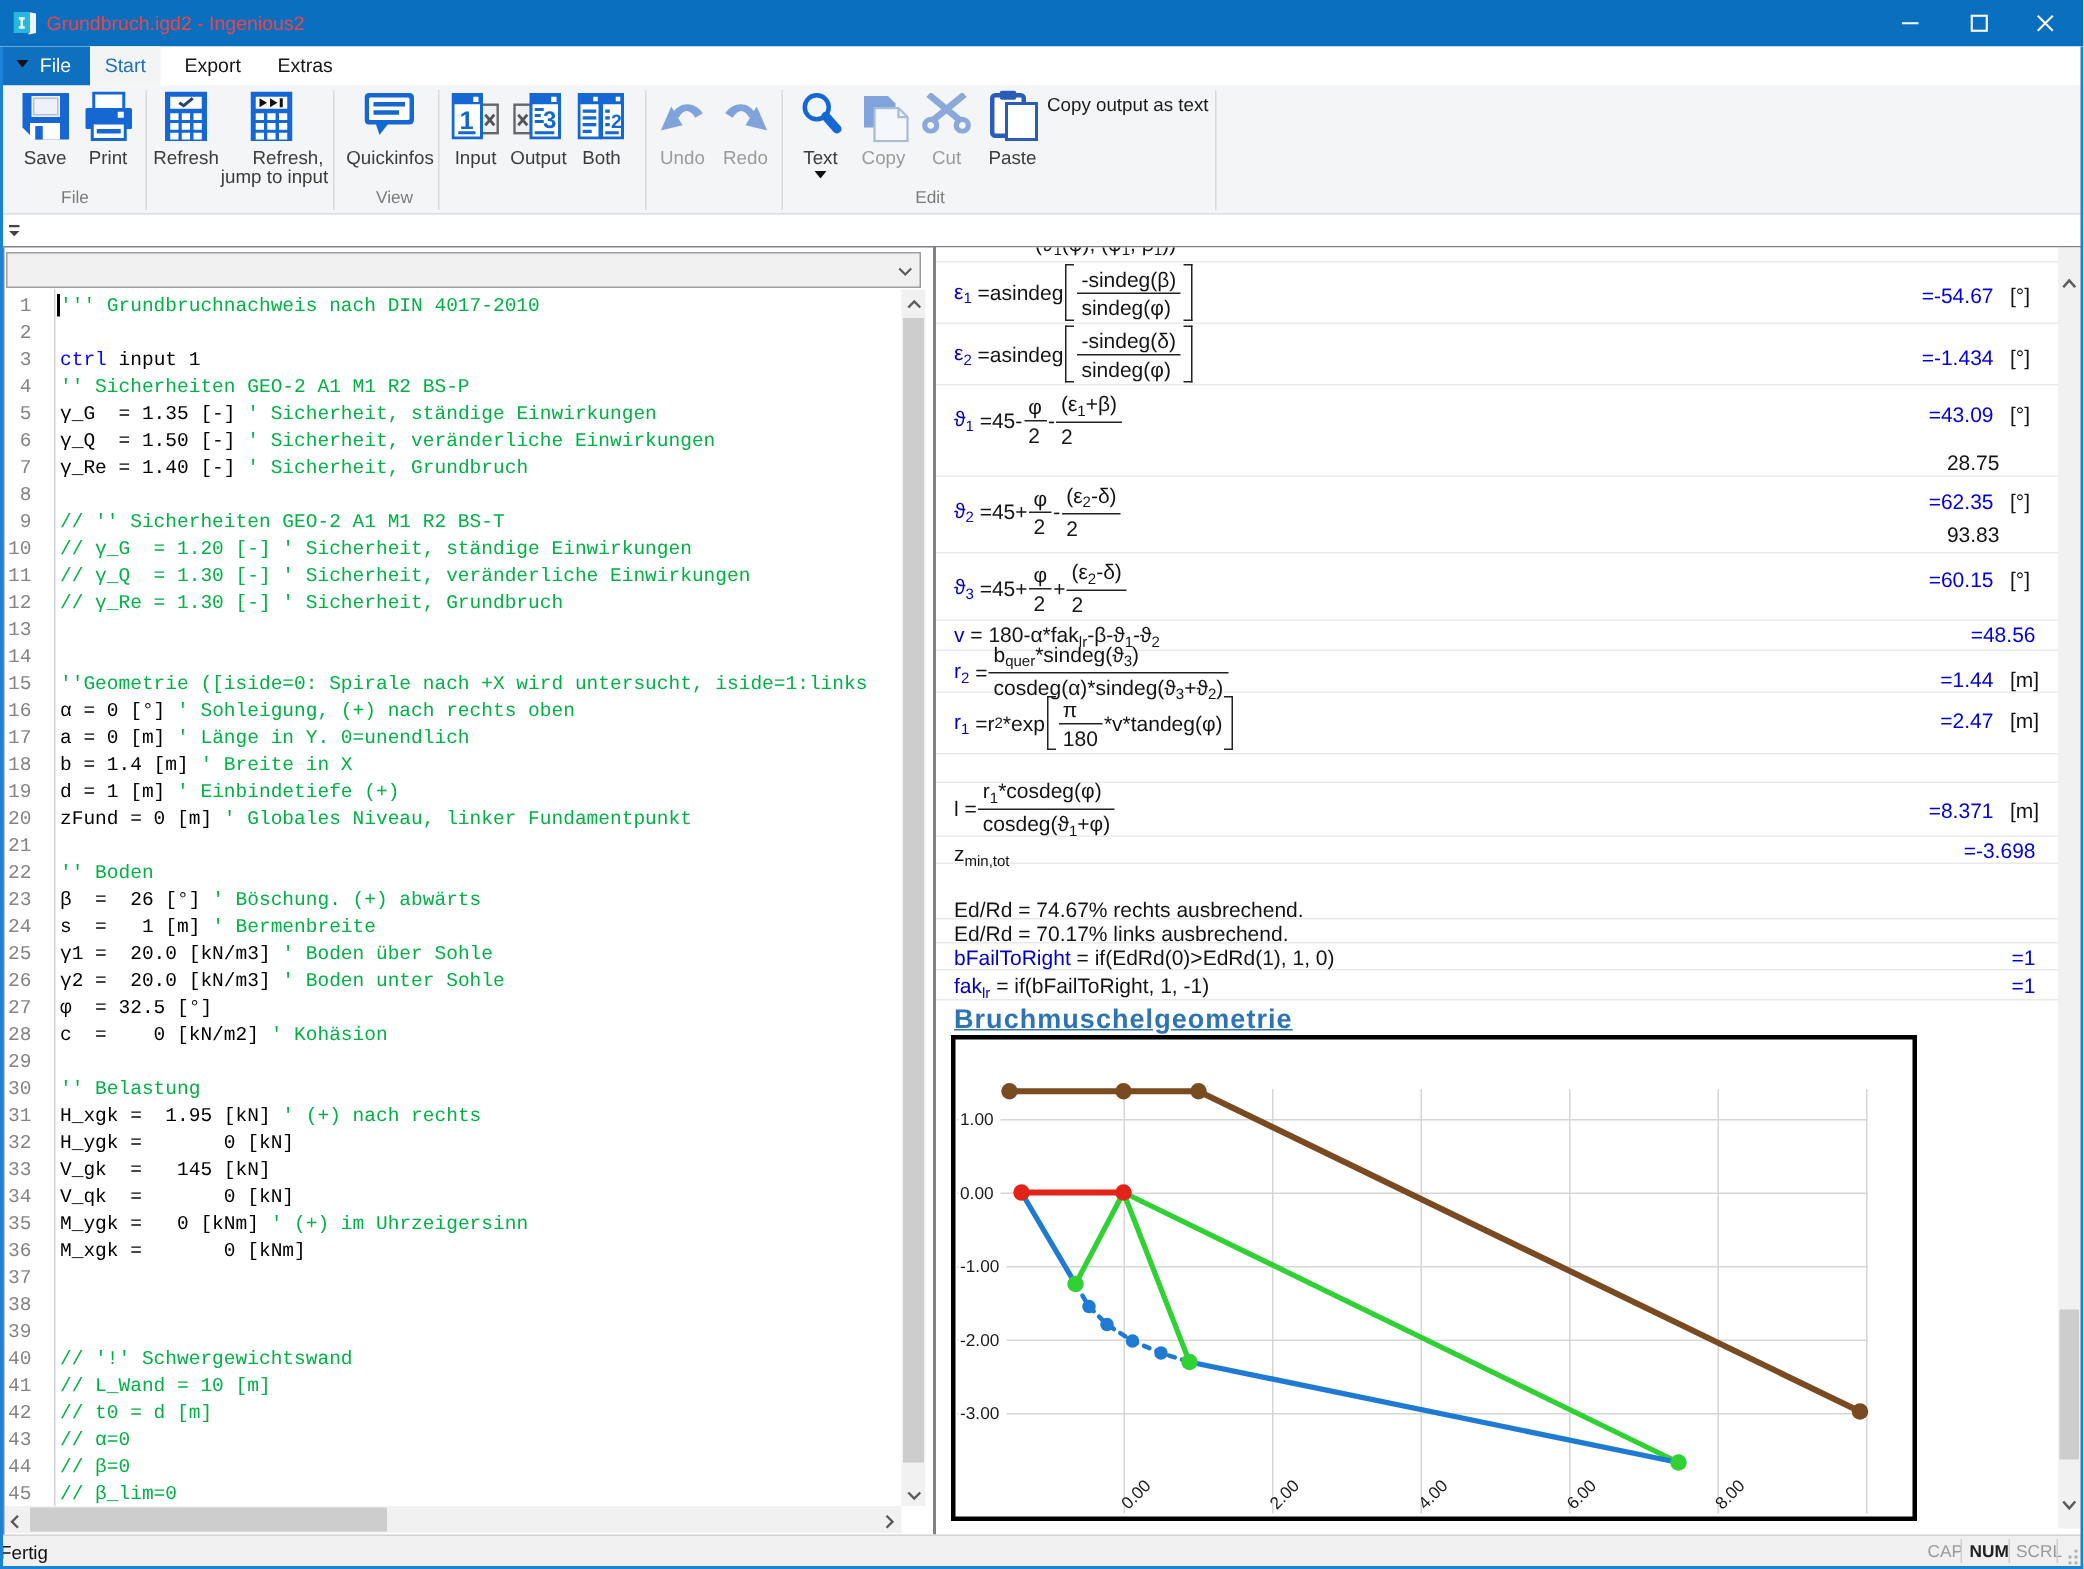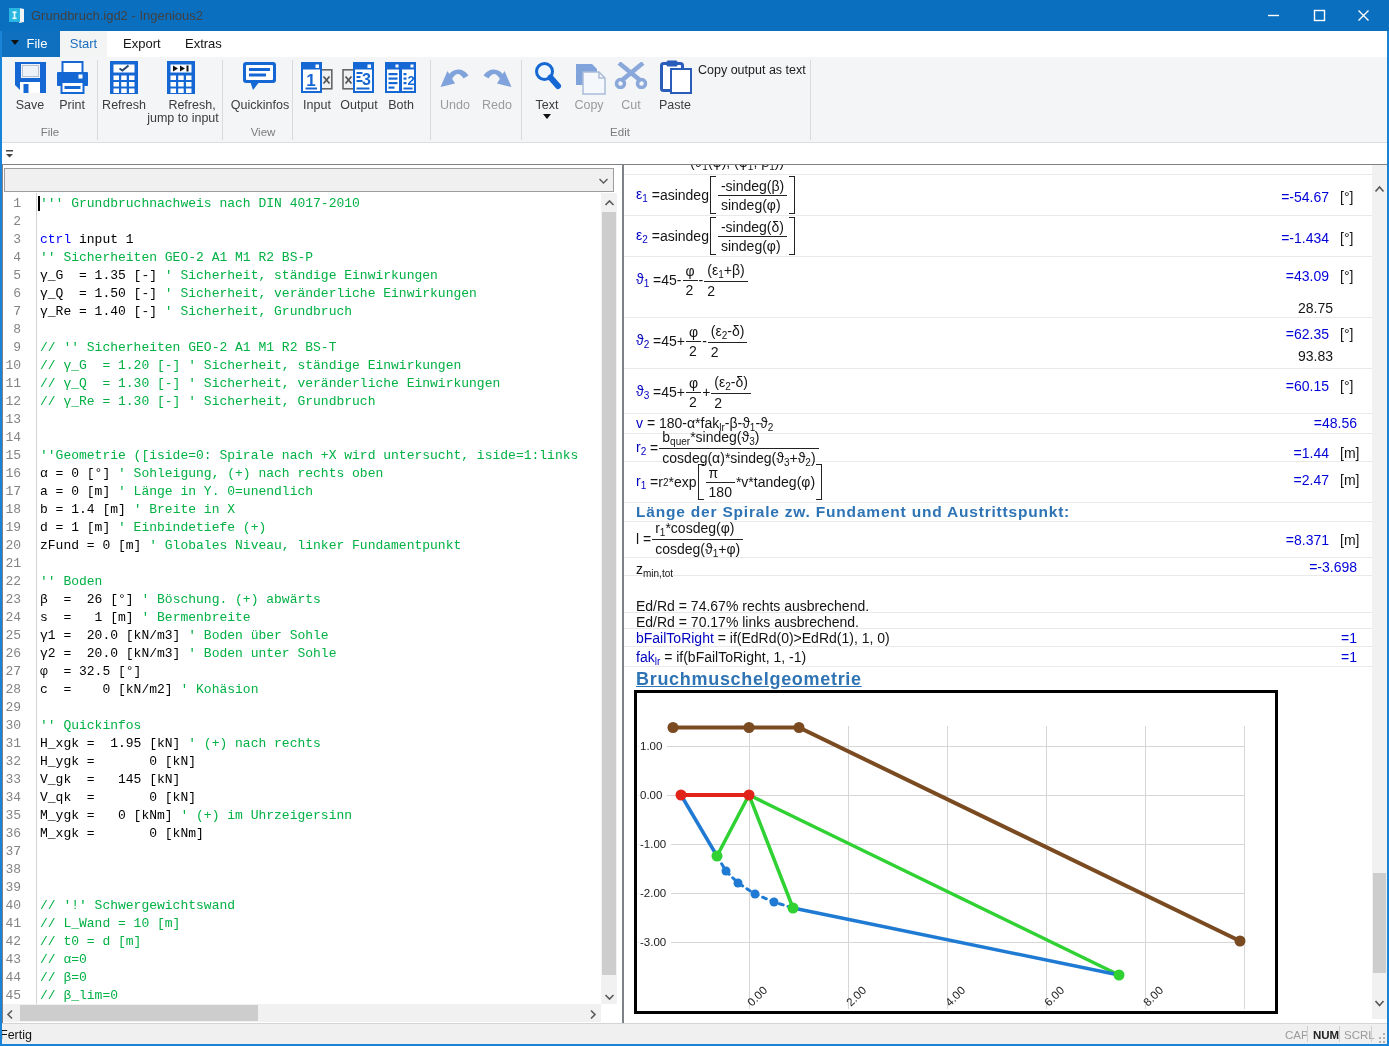--- a/index.html
+++ b/index.html
@@ -1,19 +1,19 @@
 <!DOCTYPE html>
 <html><head><meta charset="utf-8"><style>
 *{margin:0;padding:0;box-sizing:border-box}
 html,body{width:1389px;height:1046px;overflow:hidden}
 body{font-family:"Liberation Sans",sans-serif;position:relative;background:#fff;font-size:13px}
 .a{position:absolute}
 
 #titlebar{left:0;top:0;width:1389px;height:31px;background:#0b6fc0}
-#title{left:31px;top:8px;color:#404040;font-size:13px}
+#title{left:31px;top:8px;color:#ef4444;font-size:13px}
 
 #tabrow{left:0;top:31px;width:1389px;height:26px;background:#fff}
 #filetab{left:2px;top:31px;width:58px;height:26px;background:#0e70bf;color:#fff;font-size:13px;line-height:25px;text-align:center;text-indent:12px}
 #starttab{left:60px;top:31px;width:47px;height:26px;background:#f3f4f4;color:#1b6fc0;font-size:13px;line-height:25px;text-align:center}
 .tabtxt{top:31px;height:26px;line-height:25px;color:#151515;font-size:13px}
 
 #ribbon{left:0;top:57px;width:1389px;height:86px;background:#f4f5f6;border-bottom:1px solid #dcdddd}
 .gsep{top:60px;width:1px;height:80px;background:#d9dadb}
 .glabel{top:126px;font-size:11.5px;color:#7b7b7b;transform:translateX(-50%)}
 .ilabel{top:98px;font-size:12.5px;color:#3c3c3c;white-space:nowrap;transform:translateX(-50%)}
@@ -331,21 +331,21 @@
 zFund = 0 [m] <span class="c">' Globales Niveau, linker Fundamentpunkt</span>
 
 <span class="c">'' Boden</span>
 β  =  26 [°] <span class="c">' Böschung. (+) abwärts</span>
 s  =   1 [m] <span class="c">' Bermenbreite</span>
 γ1 =  20.0 [kN/m3] <span class="c">' Boden über Sohle</span>
 γ2 =  20.0 [kN/m3] <span class="c">' Boden unter Sohle</span>
 φ  = 32.5 [°]
 c  =    0 [kN/m2] <span class="c">' Kohäsion</span>
 
-<span class="c">'' Quickinfos</span>
+<span class="c">'' Belastung</span>
 H_xgk =  1.95 [kN] <span class="c">' (+) nach rechts</span>
 H_ygk =       0 [kN]
 V_gk  =   145 [kN]
 V_qk  =       0 [kN]
 M_ygk =   0 [kNm] <span class="c">' (+) im Uhrzeigersinn</span>
 M_xgk =       0 [kNm]
 
 
 
 <span class="c">// '!' Schwergewichtswand</span>
@@ -438,21 +438,20 @@
 <div class="fxc" style="top:269px;height:28px"><span class="vbl">r<sub>2</sub></span>&nbsp;=<span class="fr">
         <span class="nu">b<sub>quer</sub>*sindeg(ϑ<sub>3</sub>)</span>
         <span class="de">cosdeg(α)*sindeg(ϑ<sub>3</sub>+ϑ<sub>2</sub>)</span>
       </span></div>
 <div class="res" style="top:280px">=1.44<span class="unit">[m]</span></div>
 <div class="fxc" style="top:298px;height:38px"><span class="vbl">r<sub>1</sub></span>&nbsp;=r<sub>2</sub>*exp<span class="bl"></span><span class="fr">
         <span class="nu">π</span>
         <span class="de">180</span>
       </span>*v*tandeg(φ)<span class="brr"></span></div>
 <div class="res" style="top:307px">=2.47<span class="unit">[m]</span></div>
-<div class="hd1" style="top:338px">Länge der Spirale zw. Fundament und Austrittspunkt:</div>
 <div class="fxc" style="top:357px;height:34px">l =<span class="fr">
         <span class="nu">r<sub>1</sub>*cosdeg(φ)</span>
         <span class="de">cosdeg(ϑ<sub>1</sub>+φ)</span>
       </span></div>
 <div class="res" style="top:367px">=8.371<span class="unit">[m]</span></div>
 <div class="fx" style="top:396px">z<sub>min,tot</sub></div>
 <div class="res" style="top:394px">=-3.698</div>
 <div class="fx" style="top:433px">Ed/Rd = 74.67% rechts ausbrechend.</div>
 <div class="fx" style="top:449px">Ed/Rd = 70.17% links ausbrechend.</div>
 <div class="fx" style="top:465px"><span class="vbl">bFailToRight</span> = if(EdRd(0)&gt;EdRd(1), 1, 0)</div>

